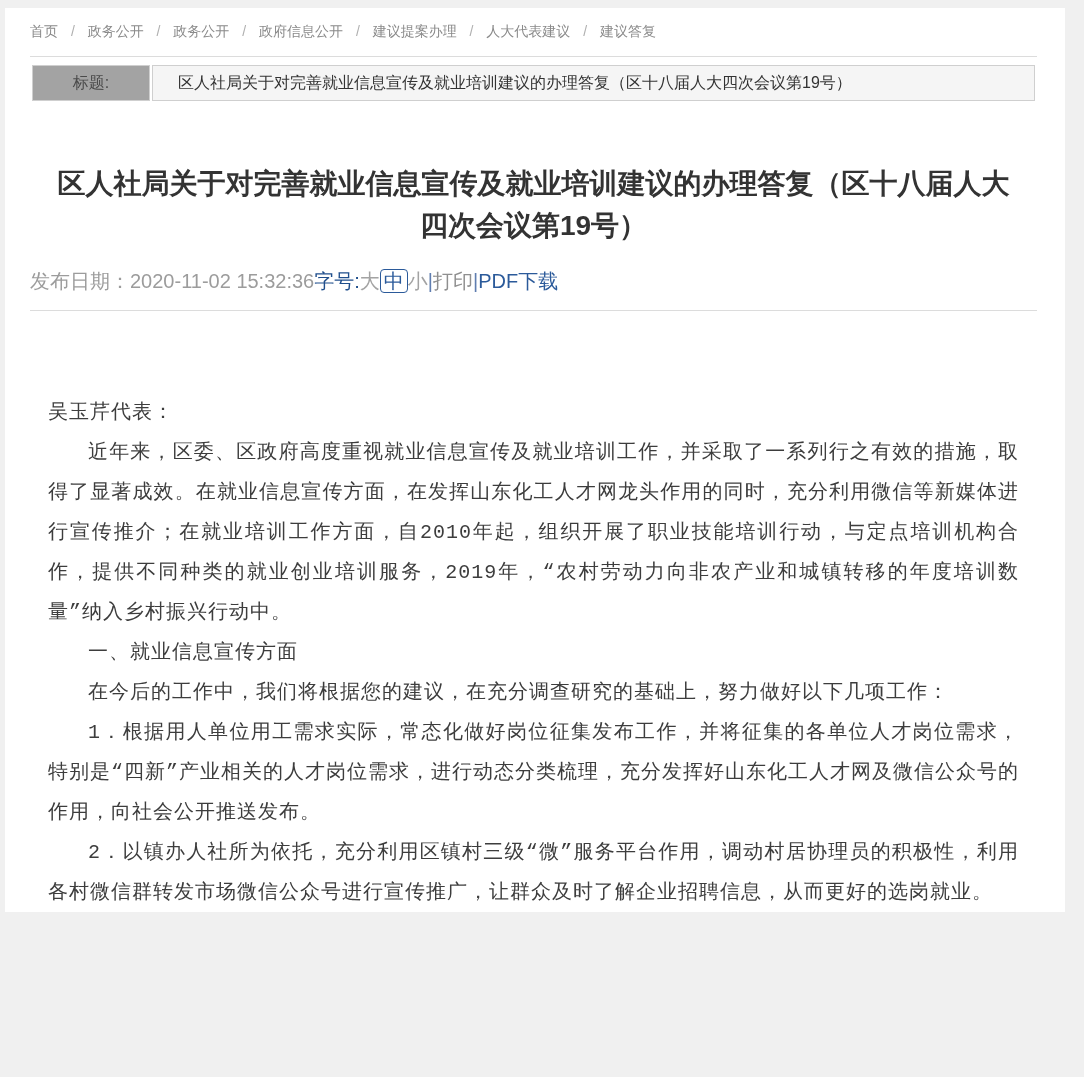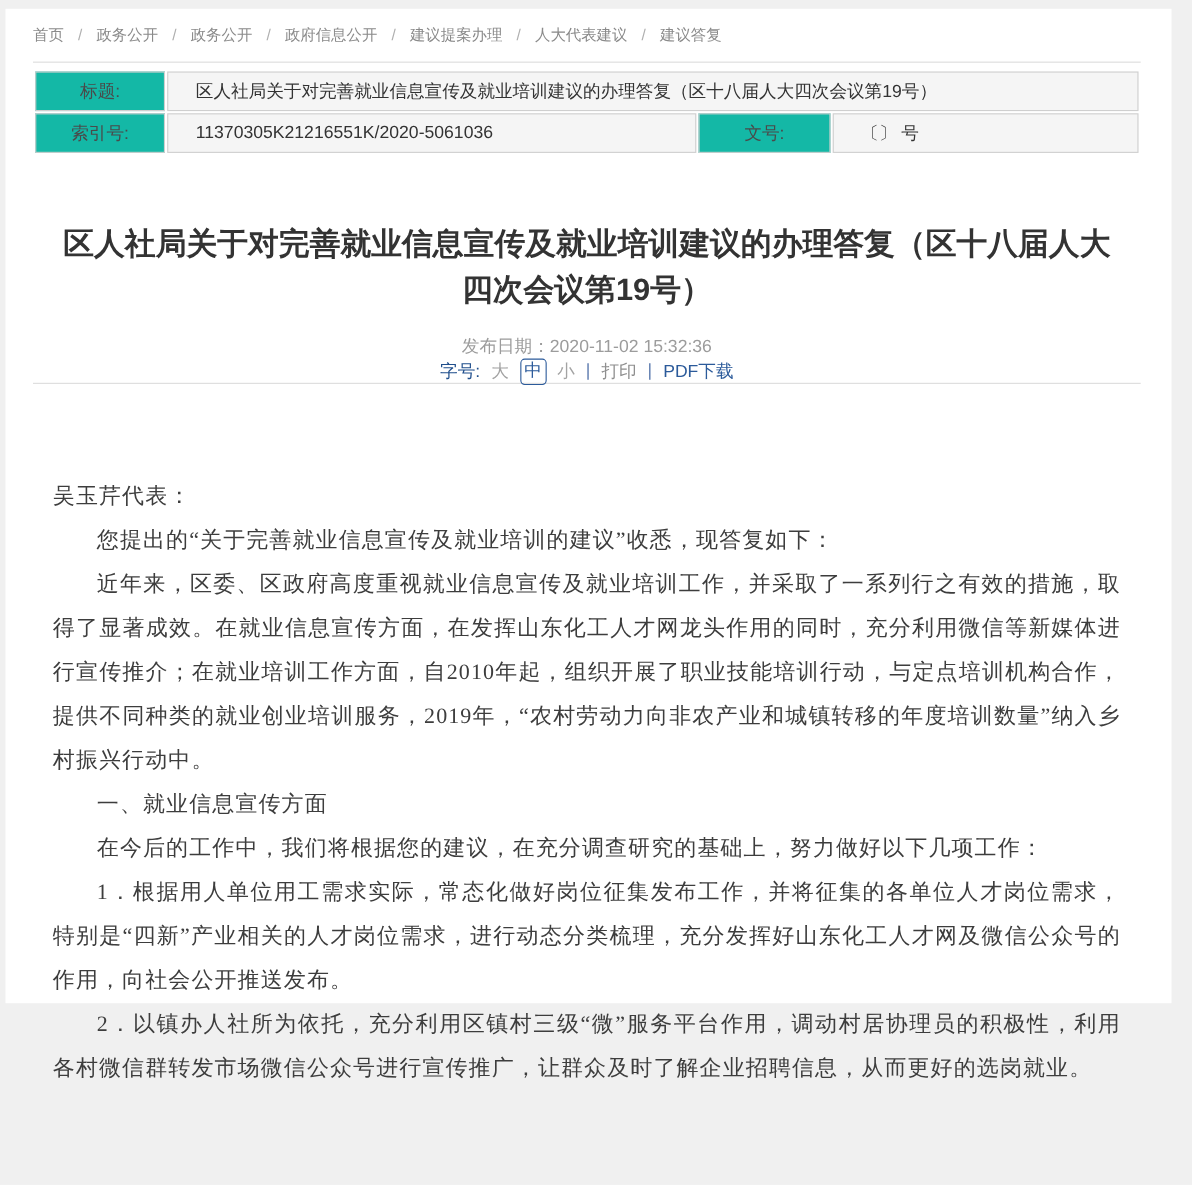--- a/index.html
+++ b/index.html
@@ -46,21 +46,21 @@
     table-layout: fixed;
   }
   .meta-table td {
     border: 1px solid #cfcfcf;
     height: 36px;
     font-size: 16px;
     overflow: hidden;
     white-space: nowrap;
   }
   .m-label {
-    background: #14b8a6;
+    background: #a3a3a3;
     text-align: center;
     color: #4a4a4a;
   }
   .m-value {
     background: #f5f5f5;
     color: #333333;
     padding: 0 10px 0 25px;
   }
   col.c-label1 { width: 118px; }
   col.c-value1 { width: auto; }
@@ -74,26 +74,25 @@
     font-size: 28px;
     font-weight: bold;
     line-height: 42px;
     color: #333333;
     text-align: center;
   }
   .date-toolbar {
     margin-top: 20px;
     display: flex;
     align-items: center;
-    font-size: 16px;
+    font-size: 20px;
     height: 28px;
-    flex-direction: column;
   }
   .pub-date { color: #9c9c9c; }
-  .toolbar { display: flex; align-items: center; gap: 10px; }
+  .toolbar { display: flex; align-items: center; }
   .fontsize-label { color: #1f4e8c; }
   .size-btn { color: #a3a3a3; cursor: pointer; }
   .size-btn.active {
     color: #2b5a9a;
     border: 1px solid #2b5a9a;
     border-radius: 4px;
     padding: 0 3px;
     line-height: 22px;
     display: inline-block;
   }
@@ -103,21 +102,21 @@
 
   
   .article-body {
     margin-top: 82px;
     padding: 0 18px;
     font-size: 20px;
     line-height: 40px;
     color: #3d3d3d;
     text-align: justify;
     letter-spacing: 1px;
-    font-family: Liberation Serif, serif;
+    font-family: Liberation Mono, monospace;
   }
   .body-para { margin: 0; }
   .body-para[data-ind="y"] { text-indent: 2em; }
 </style>
 </head>
 <body>
 
 <div class="page">
 
   <nav class="breadcrumb">
@@ -165,26 +164,20 @@
     <colgroup>
       <col class="c-label1">
         <col class="c-value1">
         <col class="c-label2">
         <col class="c-value2">
     </colgroup>
     <tbody>
       <tr>
         <td class="m-label">标题:</td>
         <td class="m-value" colspan="3">区人社局关于对完善就业信息宣传及就业培训建议的办理答复（区十八届人大四次会议第19号）</td>
-      </tr>
-      <tr>
-        <td class="m-label">索引号:</td>
-        <td class="m-value">11370305K21216551K/2020-5061036</td>
-        <td class="m-label">文号:</td>
-        <td class="m-value">〔〕 号</td>
       </tr>
     </tbody>
   </table>
 
   <h1 class="article-title">区人社局关于对完善就业信息宣传及就业培训建议的办理答复（区十八届人大四次会议第19号）</h1>
 
   <div class="date-toolbar">
     <div class="pub-date">
       <span>发布日期：</span><span>2020-11-02 15:32:36</span>
     </div>
@@ -199,21 +192,20 @@
       <a class="pdf-btn">PDF下载</a>
     </div>
   </div>
 
   <hr class="divider">
 
   <div class="article-body">
 
       <p class="body-para" data-ind="n">吴玉芹代表：</p>
 
-      <p class="body-para" data-ind="y">您提出的“关于完善就业信息宣传及就业培训的建议”收悉，现答复如下：</p>
 
       <p class="body-para" data-ind="y">近年来，区委、区政府高度重视就业信息宣传及就业培训工作，并采取了一系列行之有效的措施，取得了显著成效。在就业信息宣传方面，在发挥山东化工人才网龙头作用的同时，充分利用微信等新媒体进行宣传推介；在就业培训工作方面，自2010年起，组织开展了职业技能培训行动，与定点培训机构合作，提供不同种类的就业创业培训服务，2019年，“农村劳动力向非农产业和城镇转移的年度培训数量”纳入乡村振兴行动中。</p>
 
       <p class="body-para" data-ind="y">一、就业信息宣传方面</p>
 
       <p class="body-para" data-ind="y">在今后的工作中，我们将根据您的建议，在充分调查研究的基础上，努力做好以下几项工作：</p>
 
       <p class="body-para" data-ind="y">1．根据用人单位用工需求实际，常态化做好岗位征集发布工作，并将征集的各单位人才岗位需求，特别是“四新”产业相关的人才岗位需求，进行动态分类梳理，充分发挥好山东化工人才网及微信公众号的作用，向社会公开推送发布。</p>
 
       <p class="body-para" data-ind="y">2．以镇办人社所为依托，充分利用区镇村三级“微”服务平台作用，调动村居协理员的积极性，利用各村微信群转发市场微信公众号进行宣传推广，让群众及时了解企业招聘信息，从而更好的选岗就业。</p>

